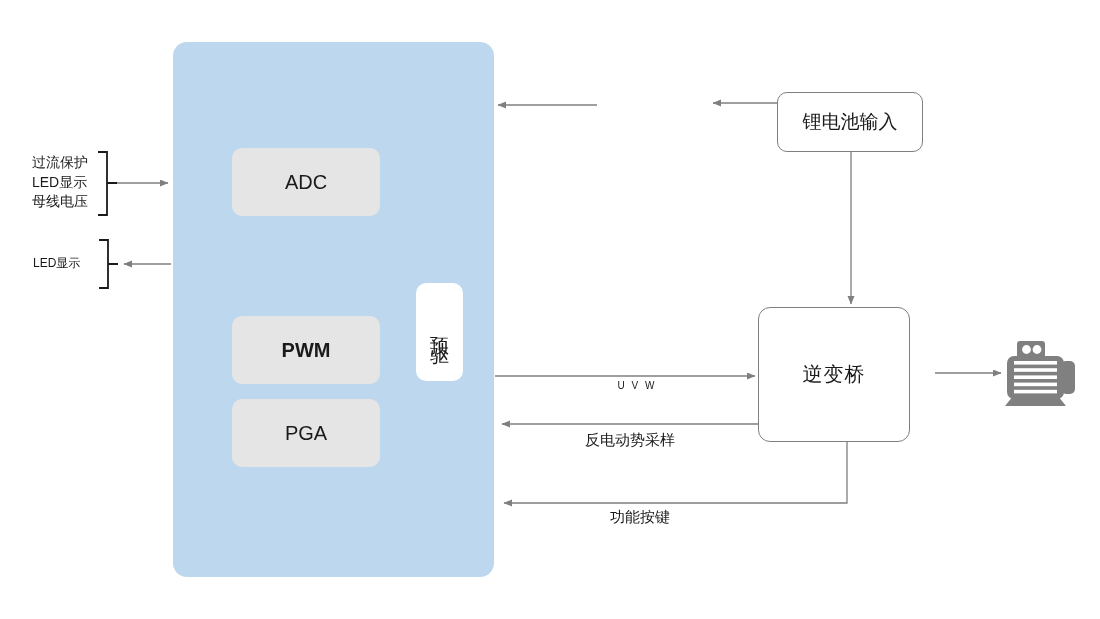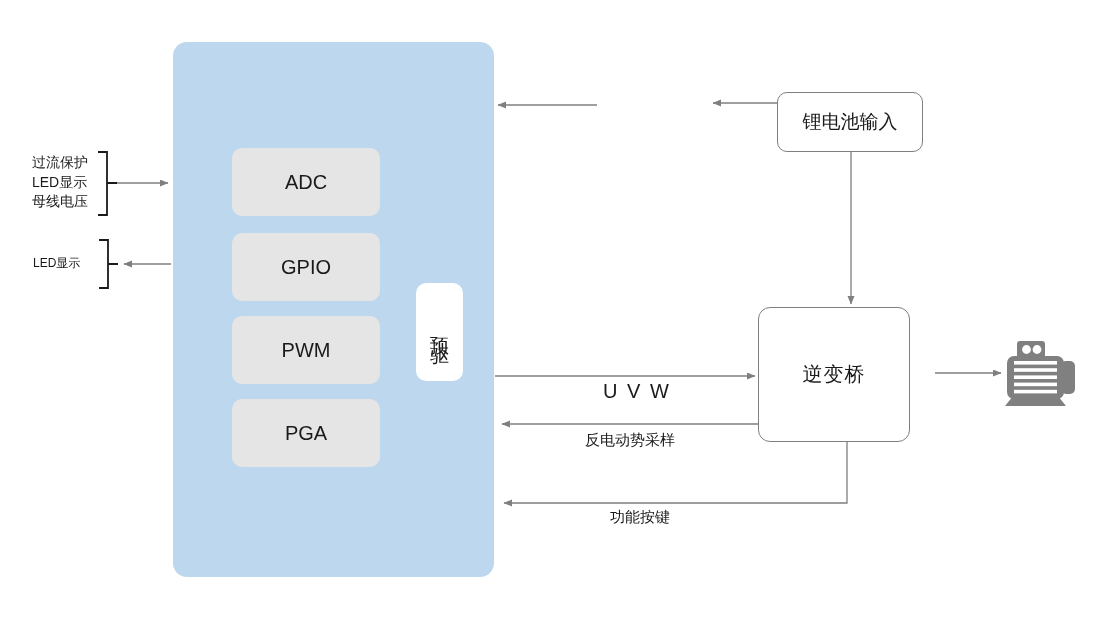--- a/index.html
+++ b/index.html
@@ -44,21 +44,21 @@
     width: 148px; height: 68px;
     background: #e5e5e5;
     border-radius: 10px;
     display: flex;
     align-items: center;
     justify-content: center;
     font-size: 20px;
   }
   .fb-adc  { top: 106px; }
   .fb-gpio { top: 191px; }
-  .fb-pwm  { top: 274px; }
+  .fb-pwm  { top: 274px; font-weight: bold; }
   .fb-pga  { top: 357px; text-align: right; }
   .fb-acmp { top: 441px; }
   .predriver {
     position: absolute;
     left: 243px; top: 241px;
     width: 47px; height: 98px;
     background: #ffffff;
     border-radius: 10px;
     display: flex;
     align-items: center;
@@ -112,21 +112,21 @@
     white-space: nowrap;
     text-align: center;
   }
   
   .sig-label {
     position: absolute;
     transform: translateX(-50%);
     white-space: nowrap;
     font-size: 15px;
   }
-  .uvw  { left: 637px; top: 380px; font-size: 20px; letter-spacing: 2px; }
+  .uvw  { left: 637px; top: 380px; font-size: 10px; letter-spacing: 2px; }
   .bemf { left: 630px; top: 431px; font-family: Liberation Mono, monospace; }
   .ocp  { left: 640px; top: 508px; }
   
   .motor {
     position: absolute;
     left: 1004px; top: 341px;
     width: 74px; height: 65px;
   }
 </style>
 </head>
@@ -157,21 +157,20 @@
 
     <line x1="758" y1="424" x2="502" y2="424" stroke="#7f7f7f" stroke-width="1.3" marker-end="url(#arr)"></line>
 
     <line x1="935" y1="373" x2="1001" y2="373" stroke="#7f7f7f" stroke-width="1.3" marker-end="url(#arr)"></line>
 
     <path d="M847 442 V503 H504" fill="none" stroke="#7f7f7f" stroke-width="1.3" marker-end="url(#arr)"></path>
   </svg>
 
   <div class="chip">
     <div class="func-block fb-adc">ADC</div>
-    <div class="func-block fb-gpio">GPIO</div>
     <div class="func-block fb-pwm">PWM</div>
     <div class="func-block fb-pga">PGA</div>
     <div class="predriver">预驱</div>
   </div>
 
   <div class="obox battery">锂电池输入</div>
   <div class="obox inverter">逆变桥</div>
 
   <div class="input-group">
     <div>过流保护</div>

